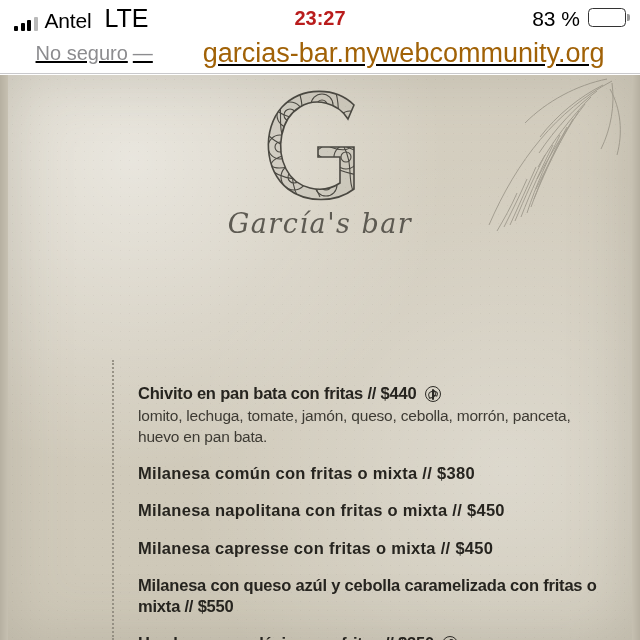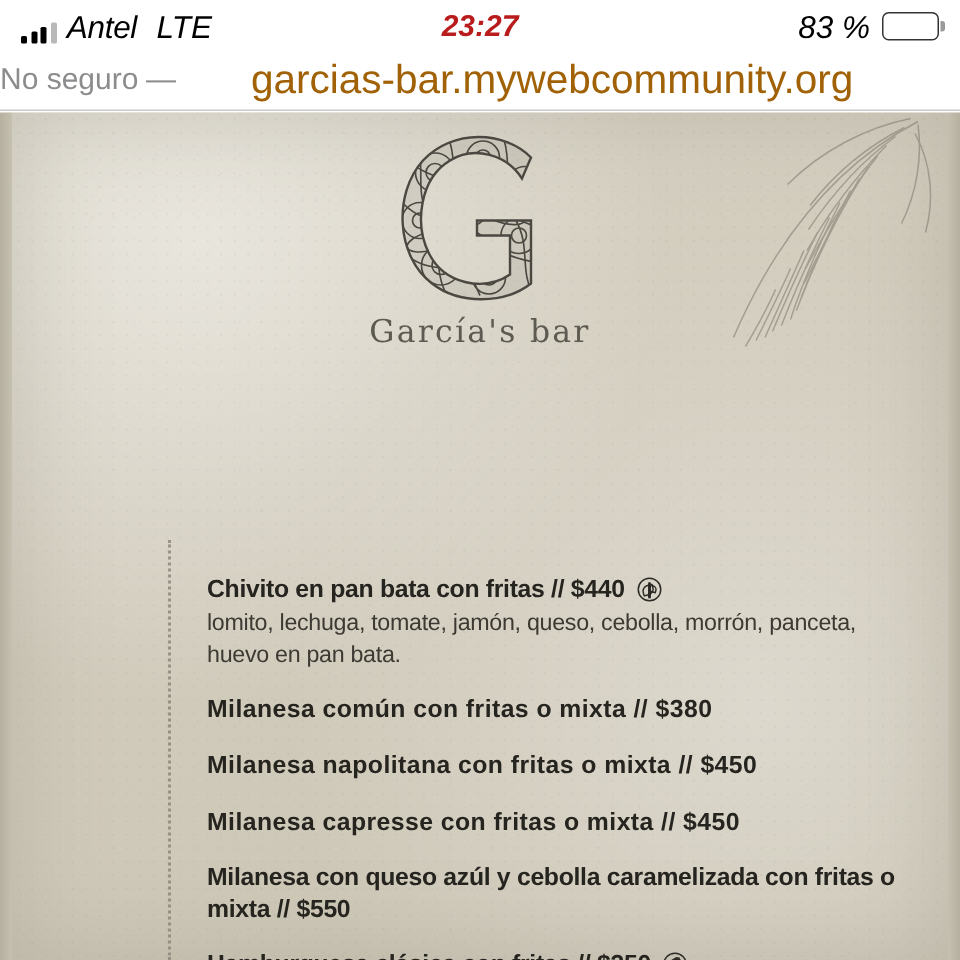--- a/index.html
+++ b/index.html
@@ -15,21 +15,20 @@
     background: #fff;
   }
   
   .statusbar {
     height: 36px;
     display: flex;
     align-items: center;
     padding: 0 14px;
     background: #fff;
     position: relative;
-    font-style: italic;
   }
   .sb-left {
     display: flex;
     align-items: flex-end;
     gap: 7px;
   }
   .signal {
     display: flex;
     align-items: flex-end;
     gap: 2.5px;
@@ -45,21 +44,21 @@
   .signal i:nth-child(2) { height: 8px; }
   .signal i:nth-child(3) { height: 11px; }
   .signal i:nth-child(4) { height: 14px; background:#b9b9b9; }
   .carrier {
     font-size: 21px;
     letter-spacing: -0.2px;
     color: #000;
     line-height: 1;
   }
   .radio {
-    font-size: 21px;
+    font-size: 25px;
     color: #000;
     line-height: 1;
     margin-left: 6px;
   }
   .clock {
     position: absolute;
     left: 0; right: 0;
     text-align: center;
     font-size: 20px;
     font-weight: bold;
@@ -95,24 +94,26 @@
     height: 100%;
     background: #fcd535;
     border-radius: 2.5px;
     width: 83%;
   }
   
   .urlbar {
     height: 38px;
     display: flex;
     align-items: center;
+    justify-content: center;
     gap: 5px;
     background: #fff;
     border-bottom: 1px solid #c9c9cc;
     padding-bottom: 2px;
+    text-decoration: underline;
   }
   .secure-label {
     font-size: 20px;
     color: #8c8c8f;
   }
   .dash { font-size: 20px; color: #8c8c8f; }
   .domain {
     font-size: 27px;
     color: #a16207;
     margin-left: 45px;
@@ -165,21 +166,22 @@
     text-align: center;
   }
   .logo-g {
     display: inline-block;
     position: relative;
     width: 140px; height: 125px;
   }
   .brand-script {
     margin-top: -6px;
     font-family: "DejaVu Serif", serif;
-    font-size: 21px;
+    font-style: italic;
+    font-size: 27px;
     color: #5d5a52;
     letter-spacing: 1.5px;
   }
   .palm {
     position: absolute;
     top: 0; right: 10px;
     width: 215px; height: 185px;
     opacity: 0.55;
   }
   

